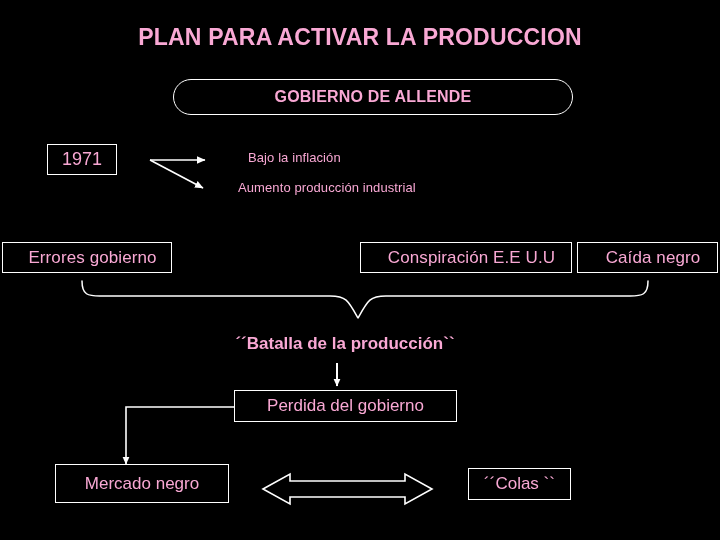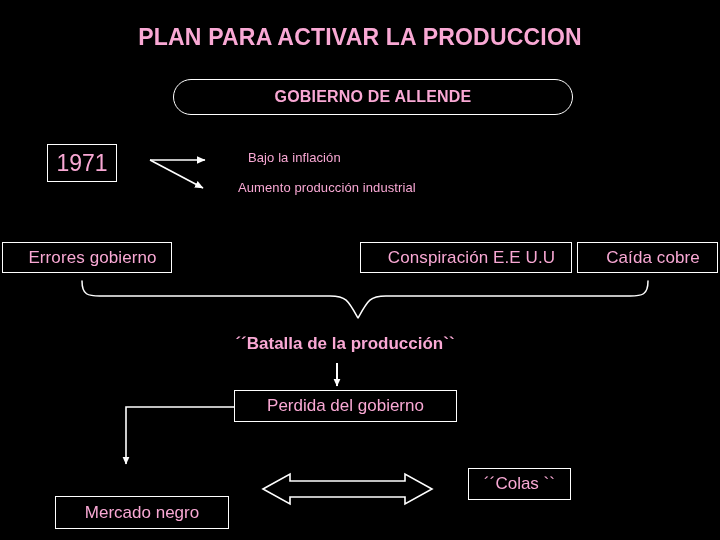--- a/index.html
+++ b/index.html
@@ -39,22 +39,22 @@
   .govbox {
     left: 173px; top: 79px;
     width: 400px; height: 36px;
     font-size: 16px;
     font-weight: bold;
     letter-spacing: 0.2px;
     border-radius: 18px;
   }
   .yearbox {
     left: 47px; top: 144px;
-    width: 70px; height: 38px;
-    font-size: 23px;
+    width: 70px; height: 31px;
+    font-size: 18px;
   }
   .freeline {
     font-size: 13px;
     white-space: nowrap;
     letter-spacing: 0.1px;
   }
   .line-inflacion { left: 248px; top: 150px; }
   .line-aumento   { left: 238px; top: 180px; }
 
   .causebox {
@@ -75,22 +75,22 @@
     font-size: 17px;
     font-weight: bold;
     white-space: nowrap;
   }
   .perdidabox {
     left: 234px; top: 390px;
     width: 223px; height: 32px;
     font-size: 17px;
   }
   .mercadobox {
-    left: 55px; top: 496px;
-    width: 174px; height: 33px;
+    left: 55px; top: 464px;
+    width: 174px; height: 39px;
     font-size: 17px;
   }
   .colasbox {
     left: 468px; top: 468px;
     width: 103px; height: 32px;
     font-size: 17px;
   }
 
   
   #vectors {
@@ -147,21 +147,21 @@
 
   <div class="abs boxed govbox">GOBIERNO DE ALLENDE</div>
 
   <div class="abs boxed yearbox">1971</div>
 
   <div class="abs freeline line-inflacion">Bajo la inflación</div>
   <div class="abs freeline line-aumento">Aumento producción industrial</div>
 
   <div class="abs boxed causebox cb1">Errores gobierno</div>
   <div class="abs boxed causebox cb3">Conspiración E.E U.U</div>
-  <div class="abs boxed causebox cb4">Caída cobre</div>
+  <div class="abs boxed causebox cb4">Caída negro</div>
 
   <div class="abs batalla">´´Batalla de la producción``</div>
 
   <div class="abs boxed perdidabox">Perdida del gobierno</div>
 
   <div class="abs boxed mercadobox">Mercado negro</div>
 
   <div class="abs boxed colasbox">´´Colas ``</div>
 
 </div>

